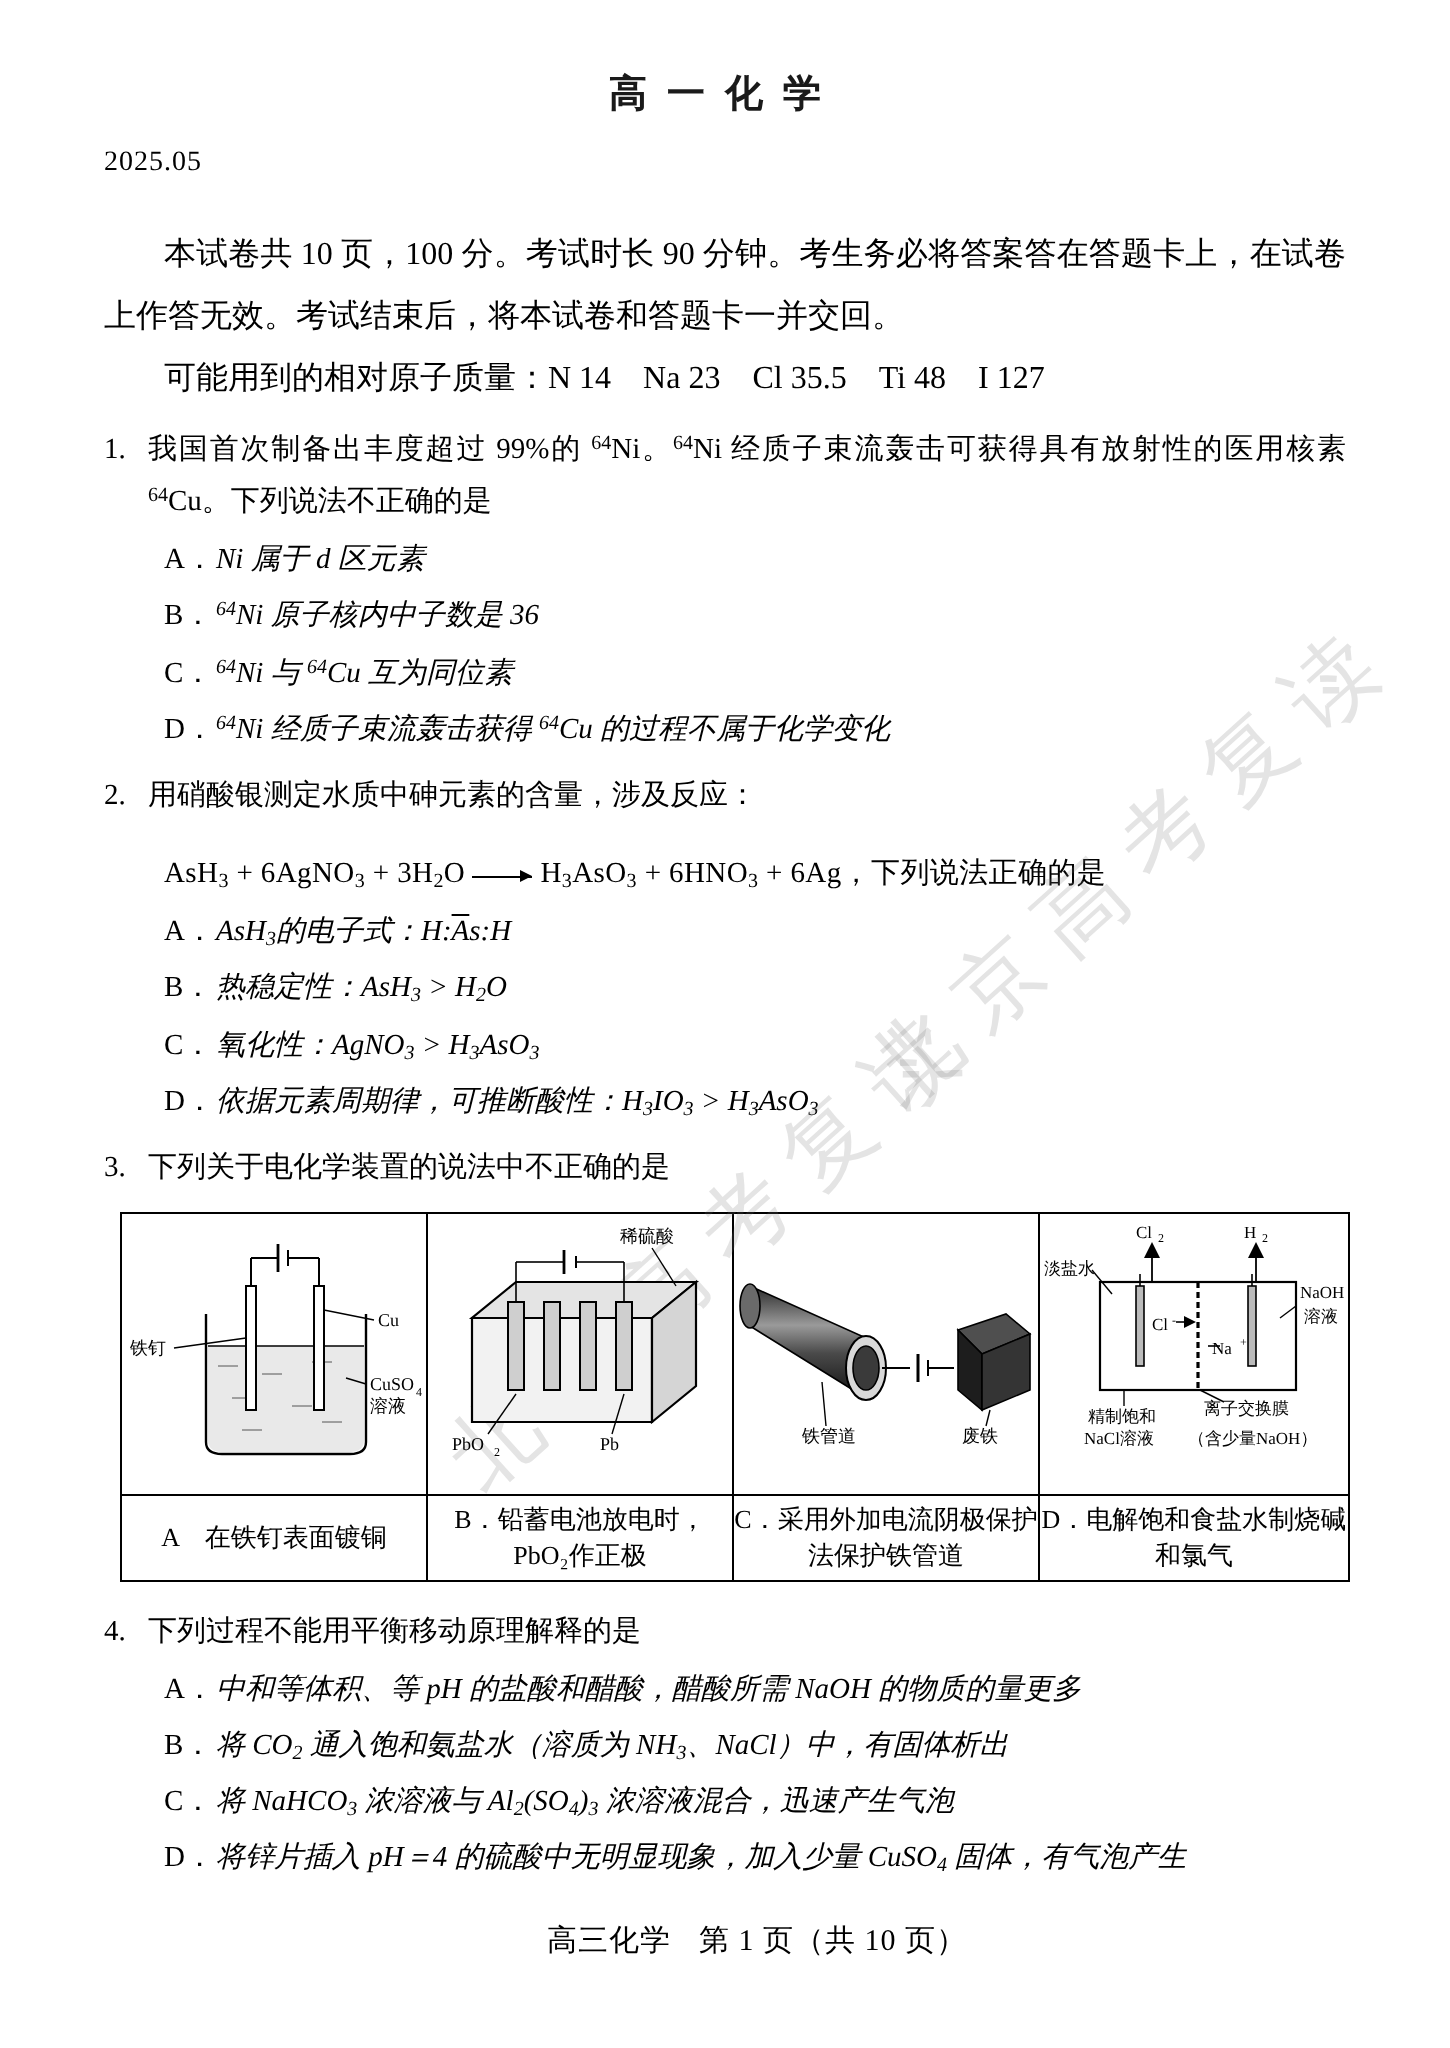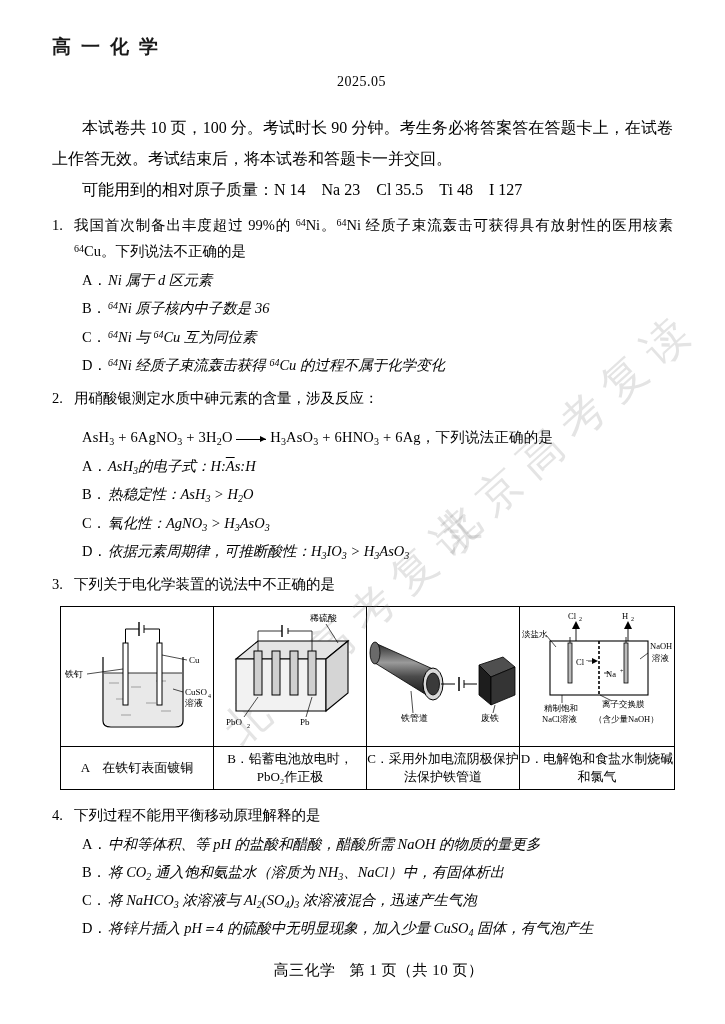--- a/index.html
+++ b/index.html
@@ -18,29 +18,30 @@
   .page {
     position: relative;
     width: 725px;
     height: 1024px;
     box-sizing: border-box;
     padding: 0 52px;
   }
 
   
   .header-title {
+    text-align: center;
     font-size: 19px;
     letter-spacing: 10px;
     font-weight: 600;
     margin-top: 34px;
     color: #1a1a1a;
     font-family: "Liberation Serif", serif;
   }
   .header-date {
-    text-align: center;
+    text-align: left;
     font-size: 14px;
     margin-top: 14px;
     margin-right: 2px;
     letter-spacing: 0.5px;
   }
 
   
   .intro {
     margin-top: 22px;
     font-size: 16px;

